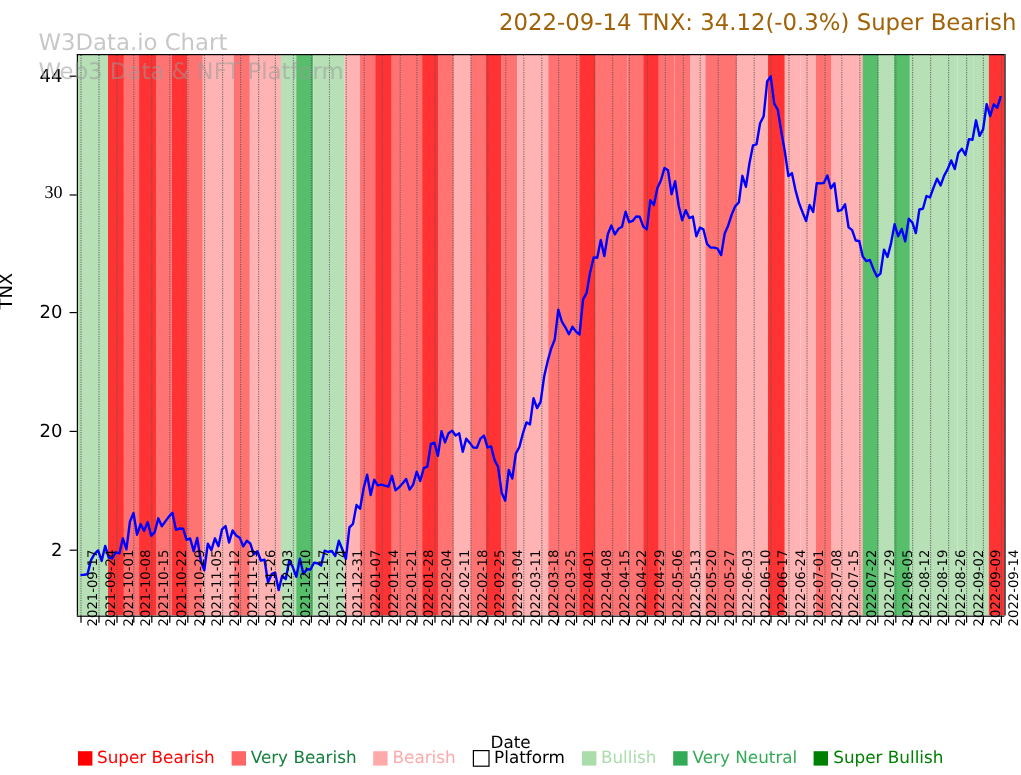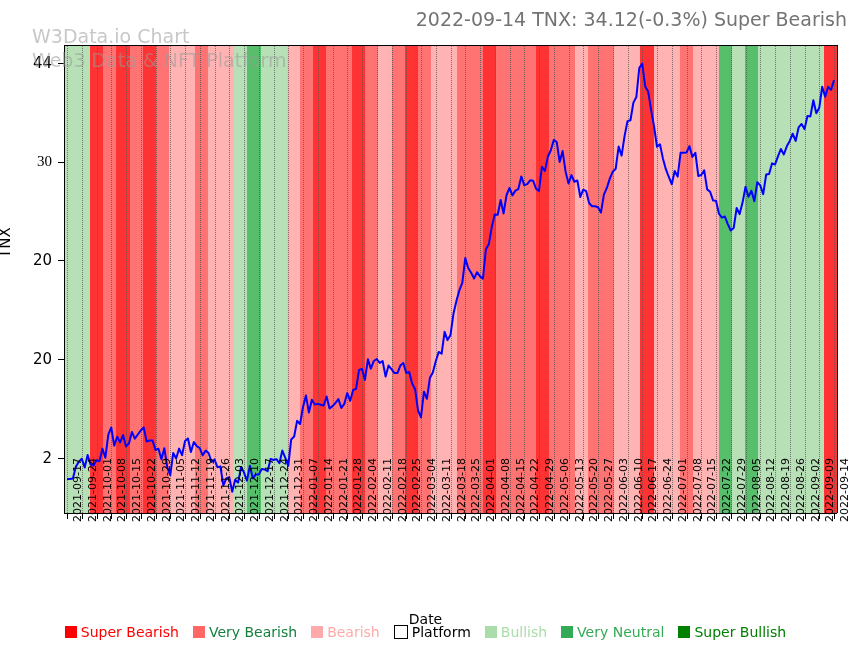--- a/index.html
+++ b/index.html
@@ -41,21 +41,21 @@
     transform:rotate(-90deg);transform-origin:left top;
   }
   #xlabel{position:absolute;left:0;top:611px;width:851px;text-align:center;font-size:14px;color:#000;}
 
   #watermark{
     position:absolute;left:32px;top:24px;color:#9a9a9a;opacity:.55;
     font-size:19px;line-height:24px;pointer-events:none;white-space:nowrap;
   }
 
   #annotation{
-    position:absolute;right:4px;top:8px;font-size:19px;color:#737373;white-space:nowrap;
+    position:absolute;right:4px;top:8px;font-size:19px;color:#a16207;white-space:nowrap;
   }
 
   #legend{
     position:absolute;left:0;top:624px;width:851px;
     display:flex;justify-content:center;align-items:center;gap:0px;
   }
   .legend-item{display:flex;align-items:center;gap:4px;margin:0 7px;}
   .legend-swatch{width:12px;height:12px;display:inline-block;}
   .legend-text{font-size:14px;white-space:nowrap;}
 </style>

